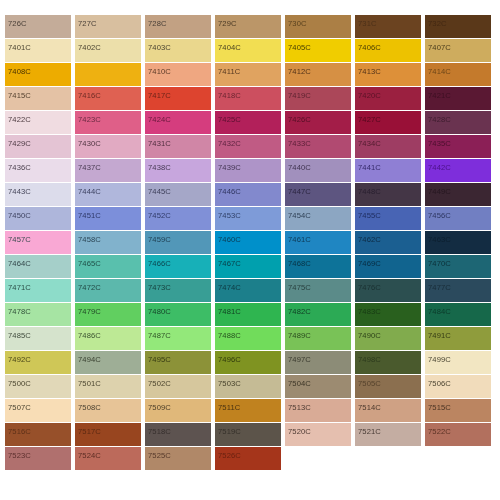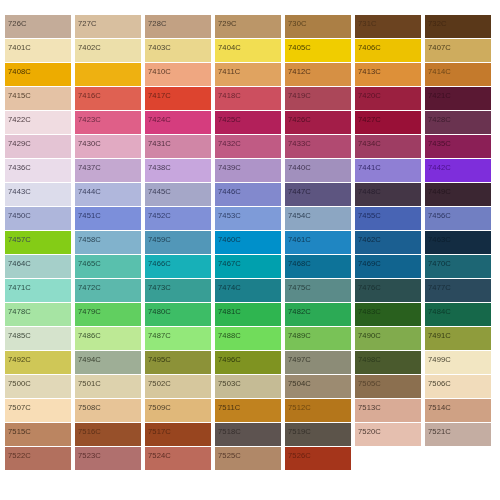--- a/index.html
+++ b/index.html
@@ -230,21 +230,21 @@
       </div>
       <div class="swatch" style="background: rgb(140, 166, 194);">
         <span class="label" style="color: rgb(47, 64, 85);">7454C</span>
       </div>
       <div class="swatch" style="background: rgb(72, 100, 180);">
         <span class="label" style="color: rgb(30, 45, 96);">7455C</span>
       </div>
       <div class="swatch" style="background: rgb(113, 127, 194);">
         <span class="label" style="color: rgb(44, 53, 96);">7456C</span>
       </div>
-      <div class="swatch" style="background: #84cc16;">
+      <div class="swatch" style="background: #f9a8d4;">
         <span class="label" style="color: rgb(61, 74, 80);">7457C</span>
       </div>
       <div class="swatch" style="background: rgb(129, 178, 204);">
         <span class="label" style="color: rgb(44, 71, 87);">7458C</span>
       </div>
       <div class="swatch" style="background: rgb(82, 151, 184);">
         <span class="label" style="color: rgb(31, 63, 82);">7459C</span>
       </div>
       <div class="swatch" style="background: rgb(0, 144, 202);">
         <span class="label" style="color: rgb(11, 60, 85);">7460C</span>
@@ -388,23 +388,20 @@
         <span class="label" style="color: rgb(74, 67, 48);">7507C</span>
       </div>
       <div class="swatch" style="background: rgb(231, 196, 151);">
         <span class="label" style="color: rgb(74, 64, 48);">7508C</span>
       </div>
       <div class="swatch" style="background: rgb(224, 184, 122);">
         <span class="label" style="color: rgb(74, 60, 38);">7509C</span>
       </div>
       <div class="swatch" style="background: rgb(192, 130, 31);">
         <span class="label" style="color: rgb(74, 50, 16);">7511C</span>
-      </div>
-      <div class="swatch" style="background: rgb(180, 118, 27);">
-        <span class="label" style="color: rgb(109, 70, 15);">7512C</span>
       </div>
       <div class="swatch" style="background: rgb(217, 171, 150);">
         <span class="label" style="color: rgb(77, 58, 49);">7513C</span>
       </div>
       <div class="swatch" style="background: rgb(207, 161, 132);">
         <span class="label" style="color: rgb(74, 55, 43);">7514C</span>
       </div>
       <div class="swatch" style="background: rgb(187, 133, 97);">
         <span class="label" style="color: rgb(74, 51, 34);">7515C</span>
       </div>

